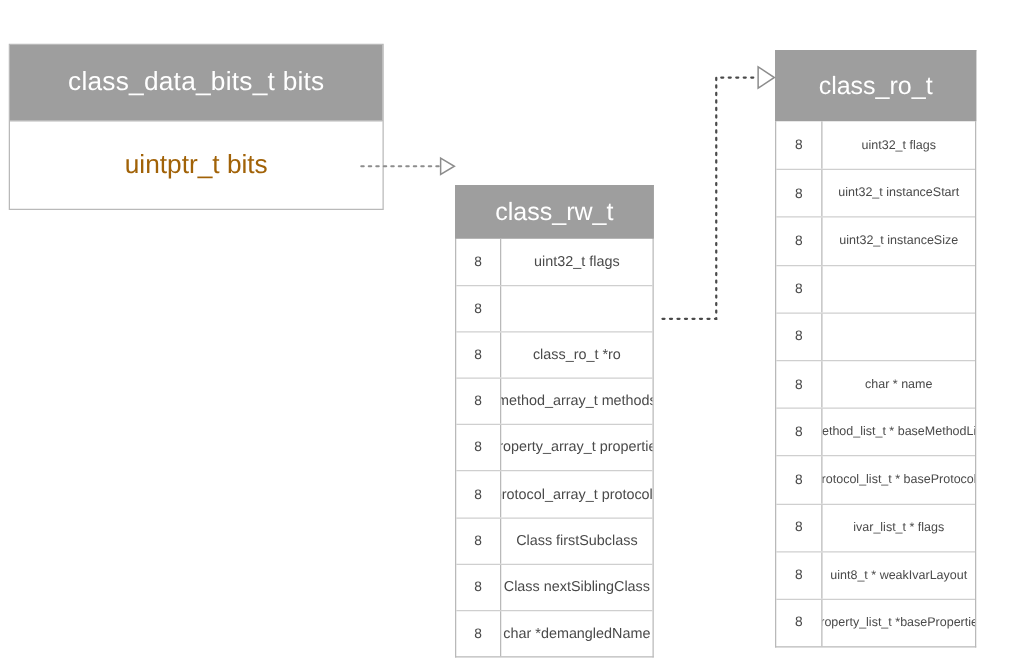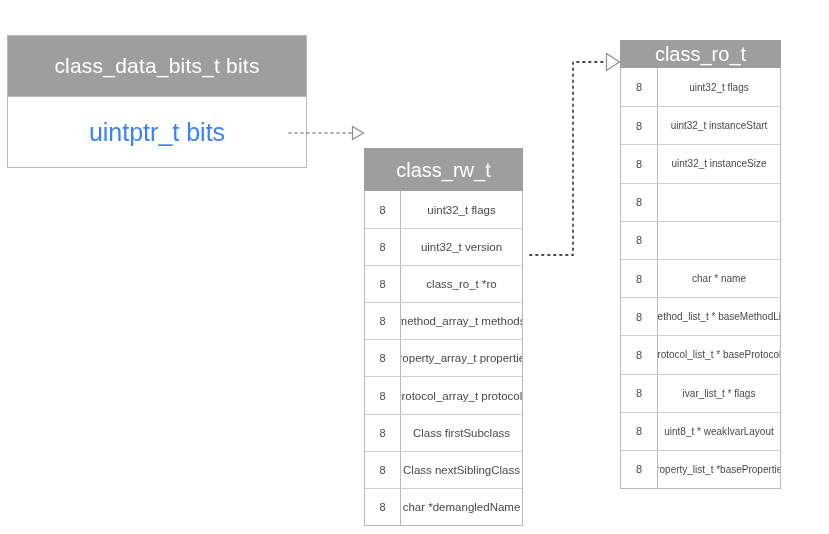--- a/index.html
+++ b/index.html
@@ -48,22 +48,22 @@
     font-size: 21px;
     letter-spacing: 0.2px;
     border-bottom: 1px solid #b9b9b9;
     white-space: nowrap;
   }
   #bits-box .bx-body {
     flex: 1;
     display: flex;
     align-items: center;
     justify-content: center;
-    font-size: 25px;
-    color: #3b82f6;
+    font-size: 21px;
+    color: #a16207;
     white-space: nowrap;
   }
 
   
   .struct {
     position: absolute;
     box-sizing: border-box;
     background: #ffffff;
   }
   .struct .st-header {
@@ -127,21 +127,21 @@
   #rw-table .st-size { width: 36px; font-size: 11px; }
   #rw-table .st-name { font-size: 11.5px; }
 
   
   #ro-table {
     left: 620px;
     top: 40px;
     width: 161px;
   }
   #ro-table .st-header {
-    height: 28px;
+    height: 57px;
     font-size: 20px;
     border: 1px solid #9e9e9e;
     border-bottom: none;
   }
   #ro-table .st-row { height: 38.2px; }
   #ro-table .st-size { width: 37px; font-size: 11px; }
   #ro-table .st-name { font-size: 10px; }
 
   
   .conn {
@@ -165,21 +165,20 @@
 
   <div class="struct" id="rw-table">
     <div class="st-header">class_rw_t</div>
     <div class="st-rows" id="rw-rows">
         <div class="st-row">
           <div class="st-size">8</div>
           <div class="st-name">uint32_t flags</div>
         </div>
         <div class="st-row">
           <div class="st-size">8</div>
-          <div class="st-name">uint32_t version</div>
         </div>
         <div class="st-row">
           <div class="st-size">8</div>
           <div class="st-name">class_ro_t *ro</div>
         </div>
         <div class="st-row">
           <div class="st-size">8</div>
           <div class="st-name">method_array_t methods</div>
         </div>
         <div class="st-row">

